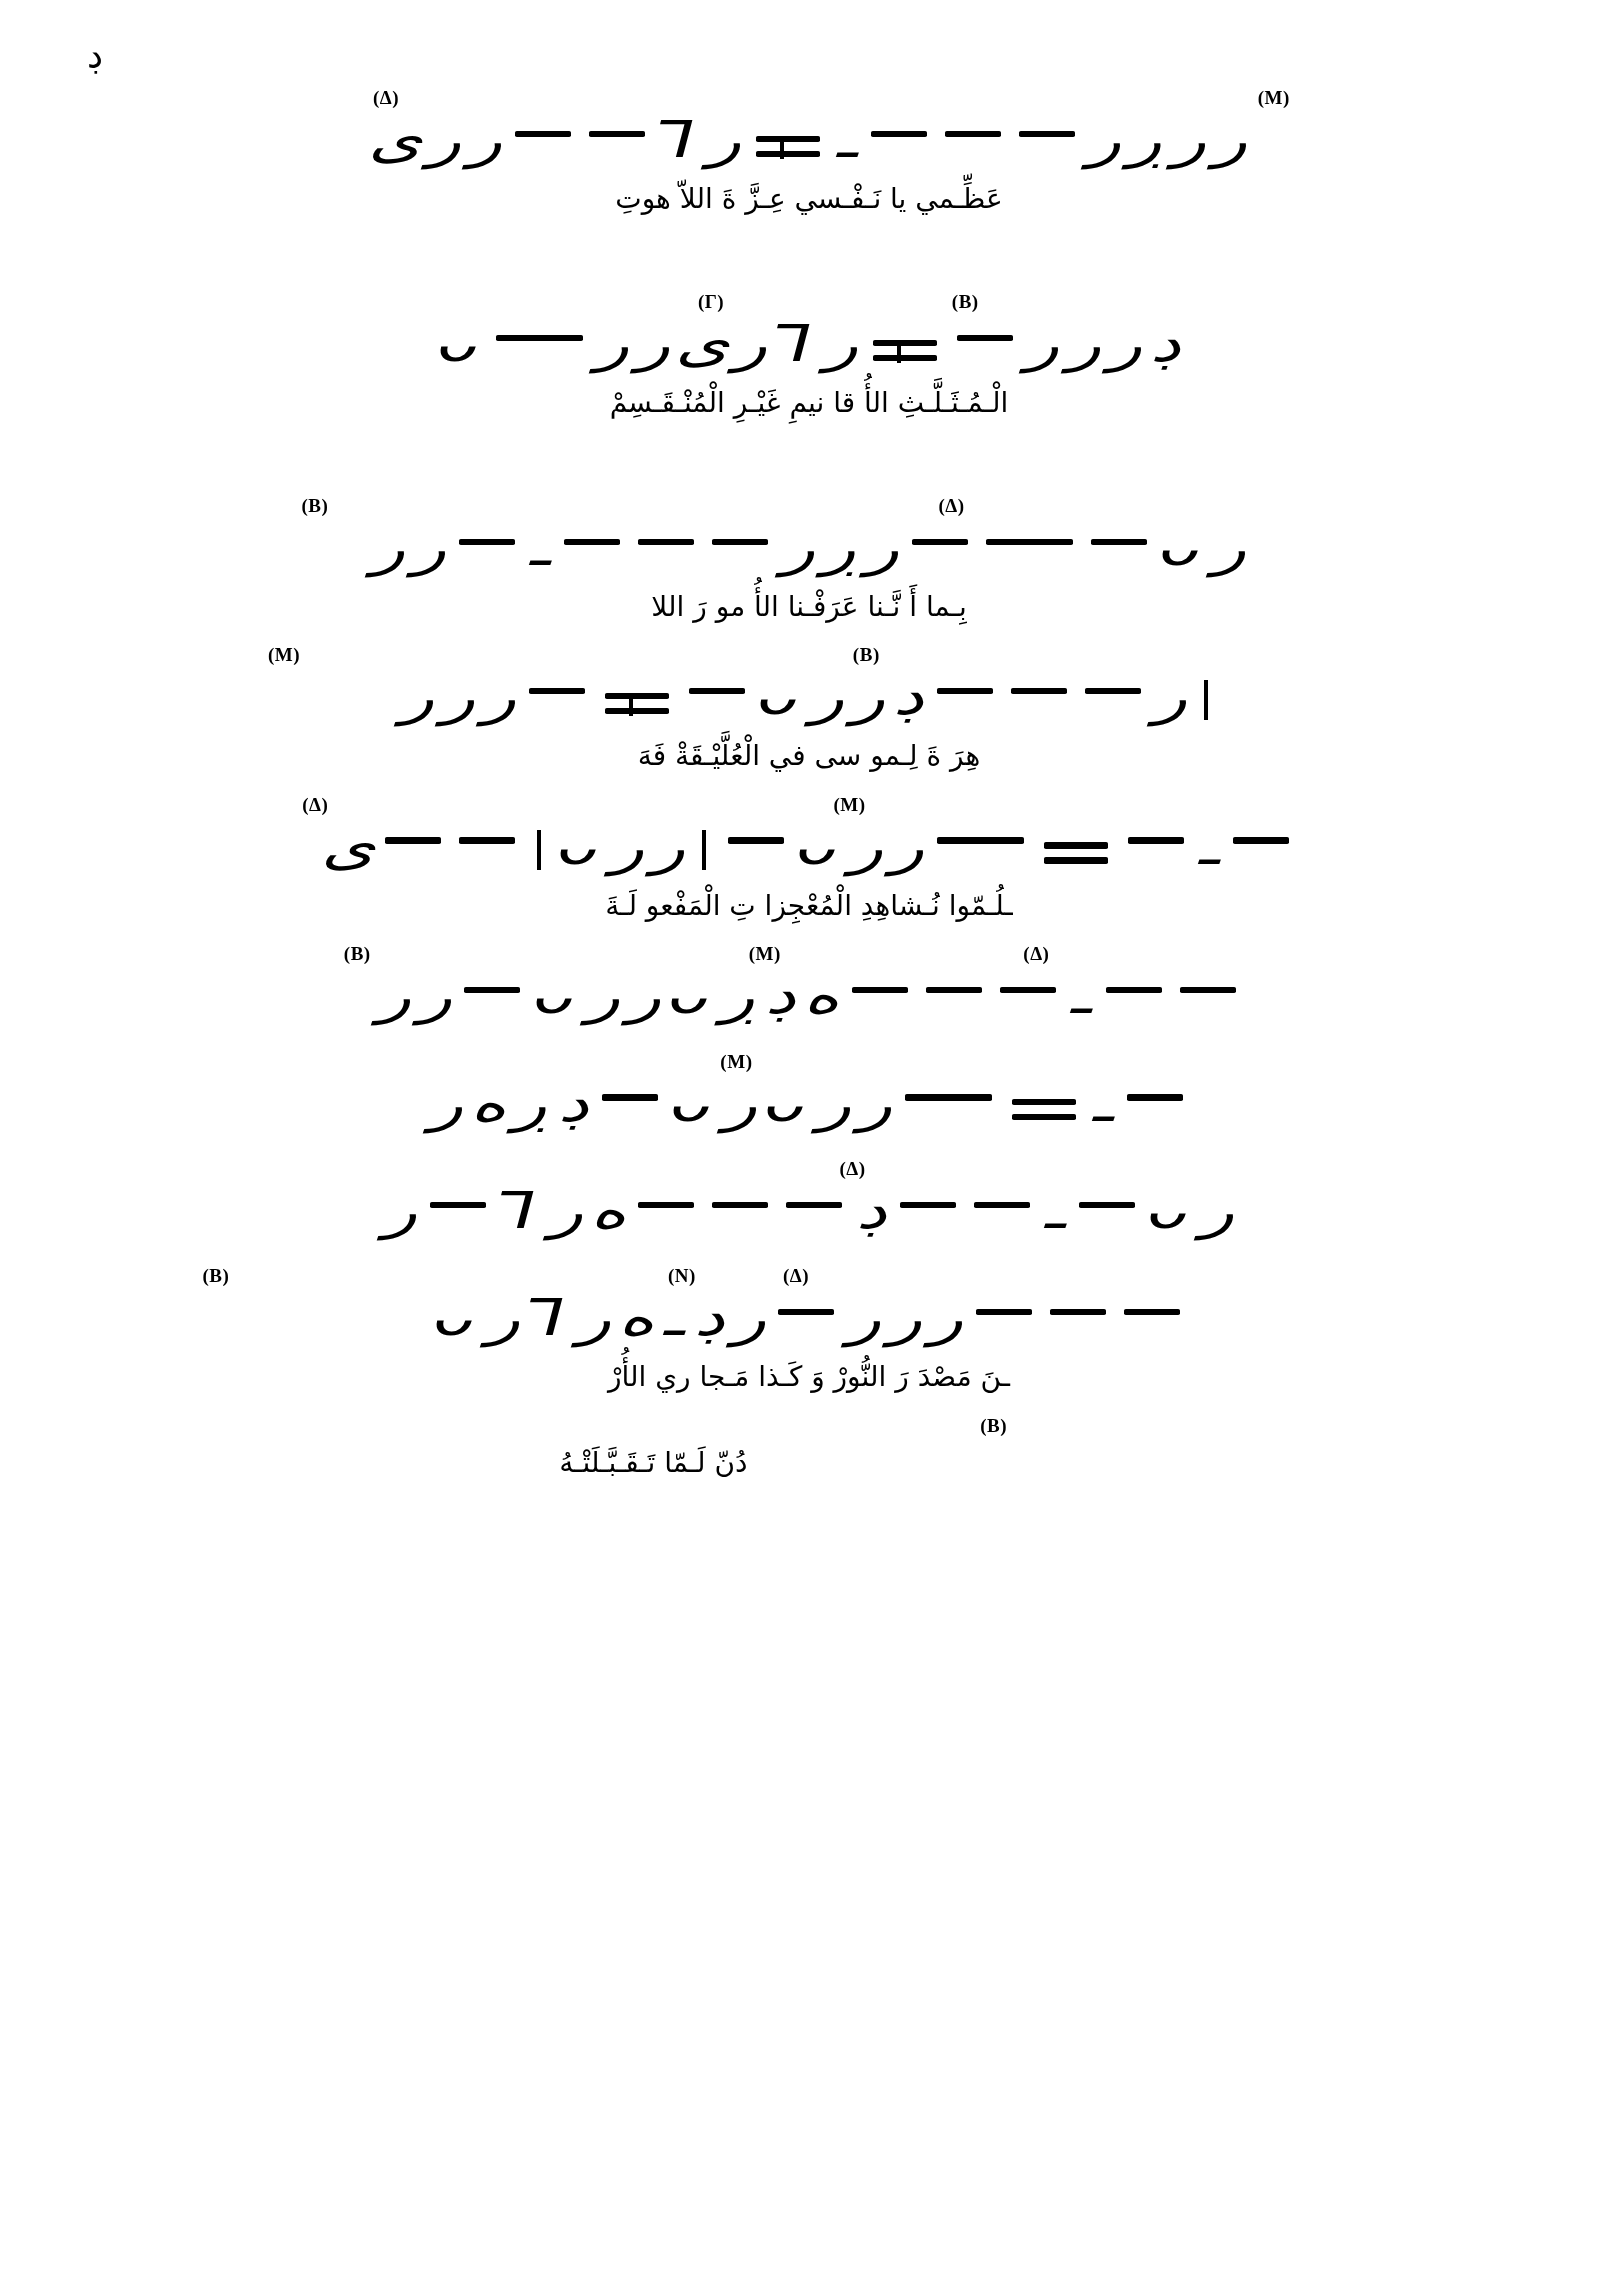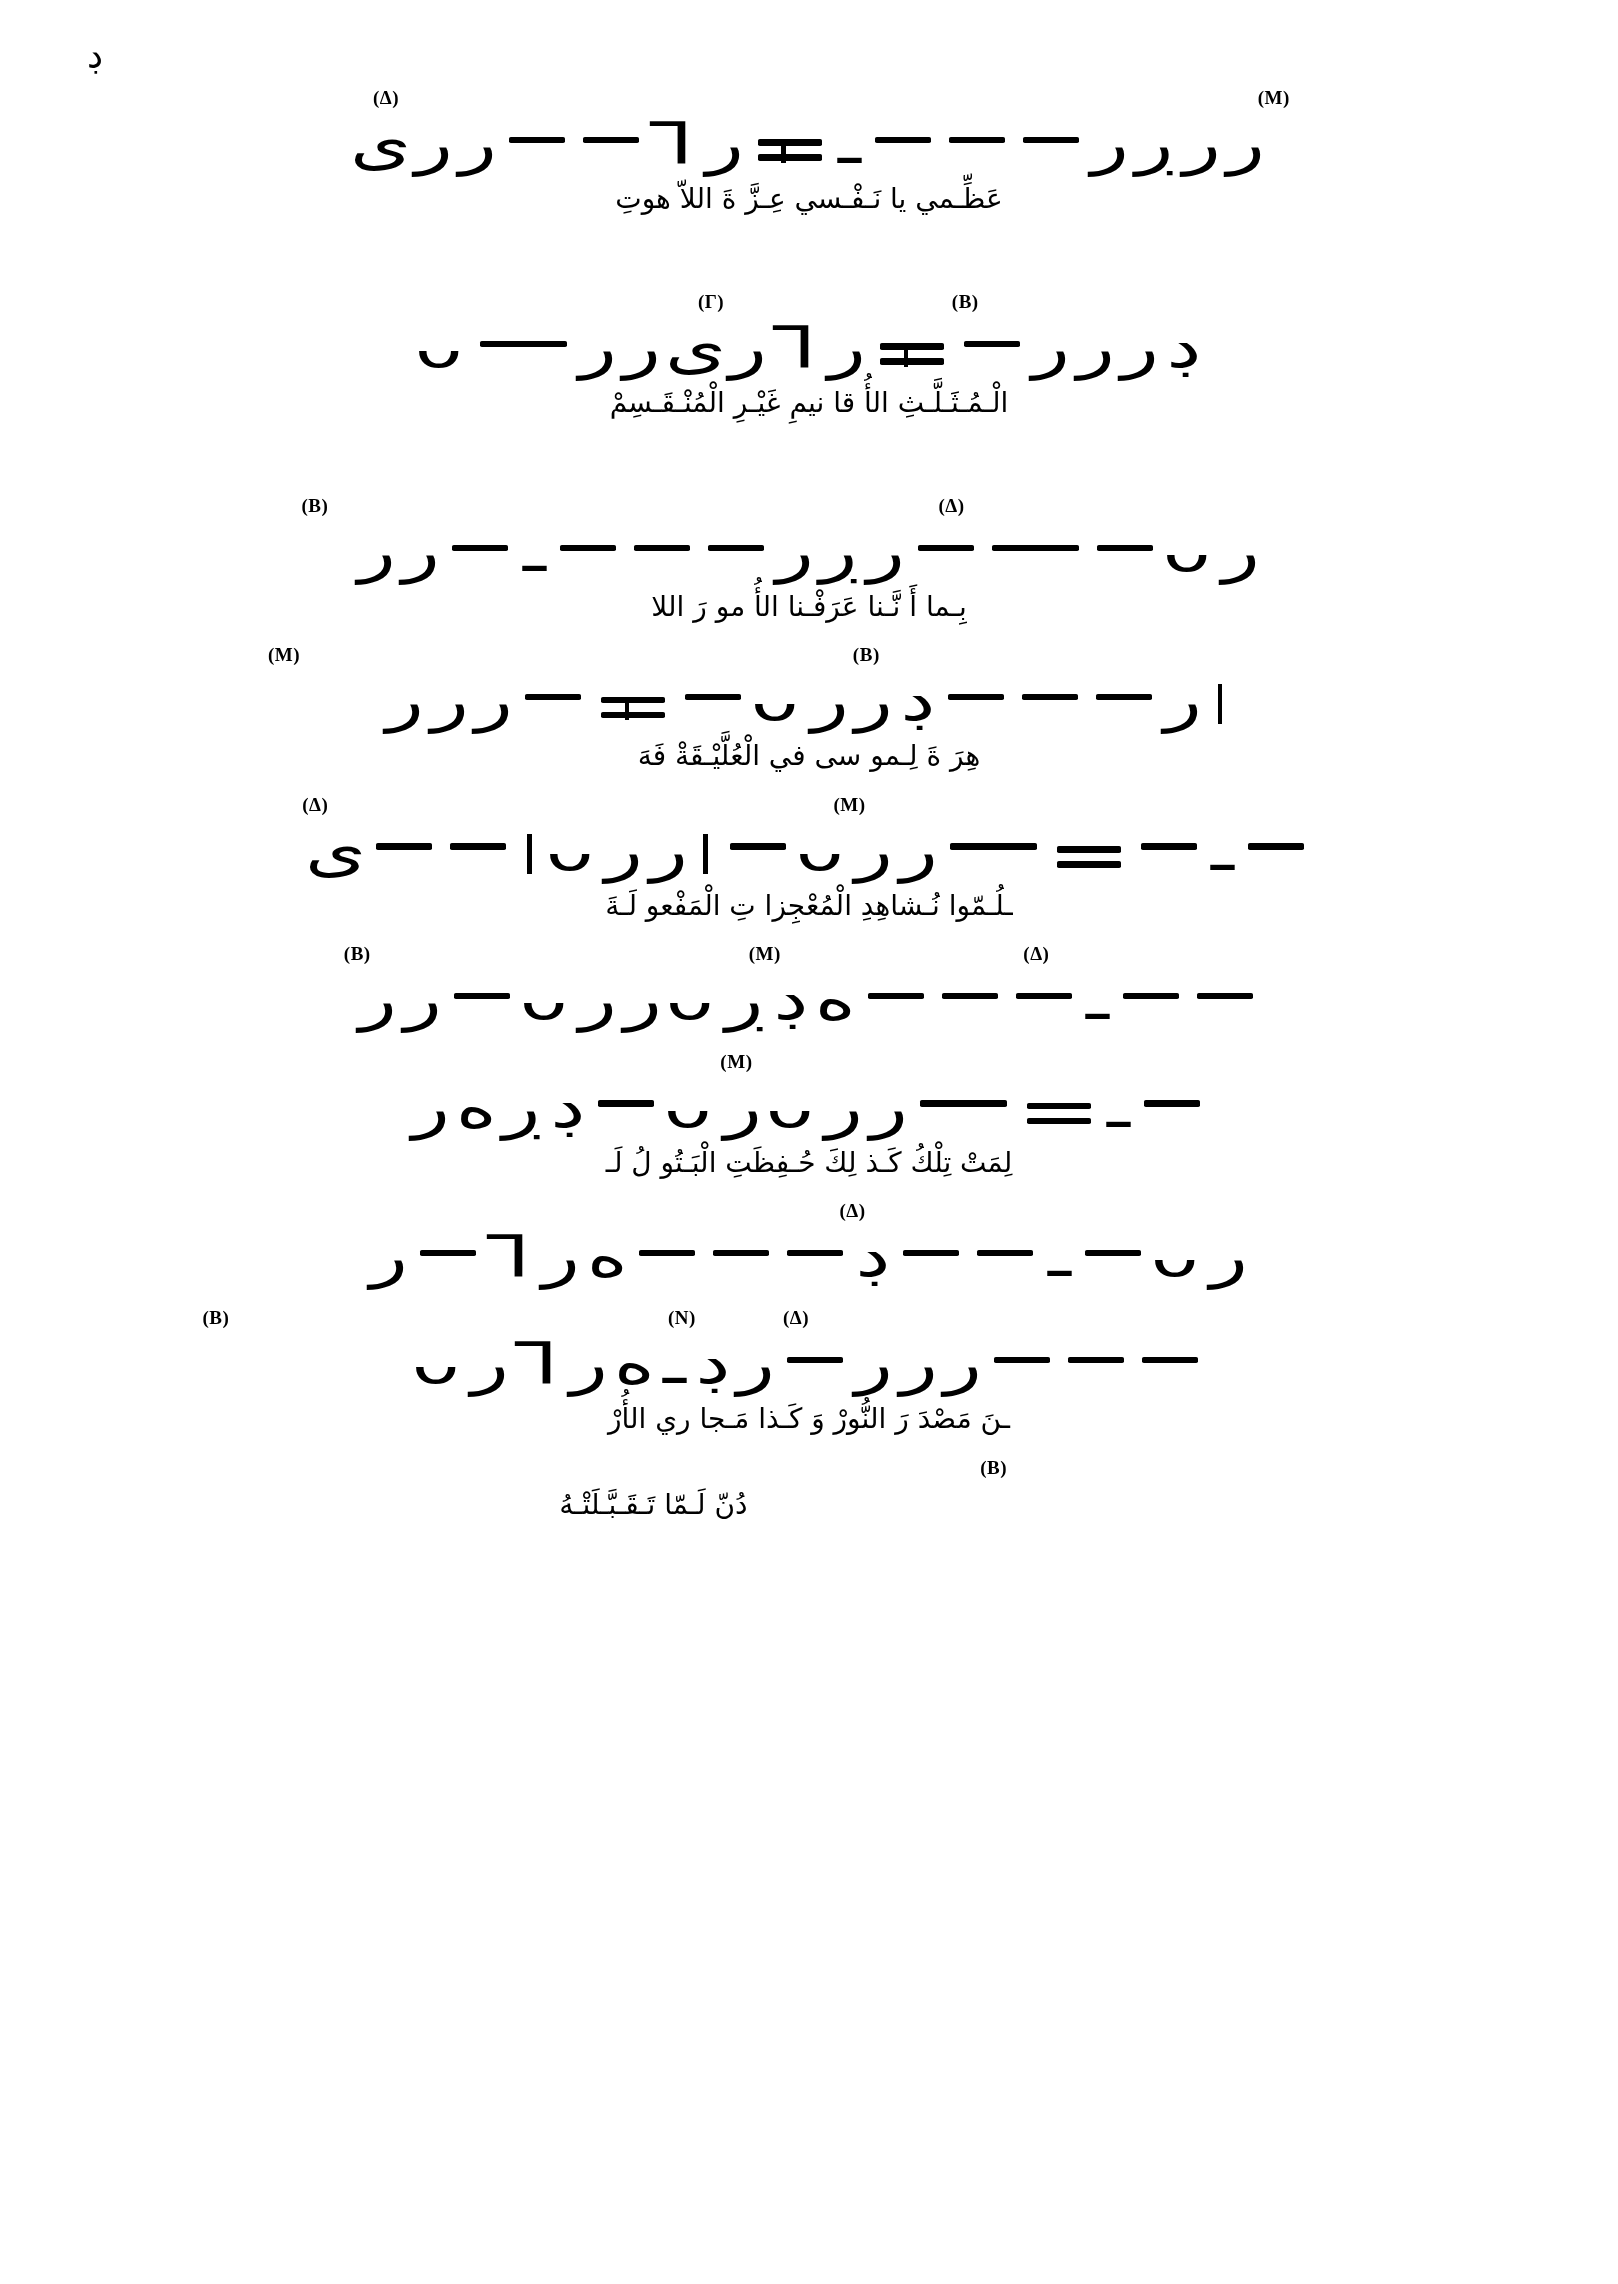--- a/index.html
+++ b/index.html
@@ -64,26 +64,27 @@
     font-weight: bold;
     letter-spacing: 0.5px;
     white-space: nowrap;
     font-family: "Liberation Serif", serif;
   }
 
   
   .notation {
     direction: rtl;
     text-align: center;
-    font-size: 58px;
+    font-size: 51px;
     line-height: 1.0;
     height: 64px;
     white-space: nowrap;
     letter-spacing: 5.5px;
     font-family: "DejaVu Sans", sans-serif;
+    font-style: italic;
   }
   .notation .glyph {
     display: inline-block;
     transform: scaleX(1.35);
     margin: 0 8.2px;
   }
   .notation .bar {
     display: inline-block;
     width: 56px;
     height: 6.4px;
@@ -220,21 +221,20 @@
       </div>
     </div>
 
     <div class="system">
       <div class="markers">
         <span class="marker" style="right:54%;">(M)</span>
       </div>
       <div class="notation">
         <span class="bar"></span><span class="glyph">ـ</span><span class="stack"><span class="b1"></span><span class="b2"></span></span><span class="bar long"></span><span class="glyph">ر</span><span class="glyph">ر</span><span class="glyph">ᴗ</span><span class="glyph">ر</span><span class="glyph">ᴗ</span><span class="bar"></span><span class="glyph">ڊ</span><span class="glyph">ڔ</span><span class="glyph">ه</span><span class="glyph">ر</span>
       </div>
-      <div class="lyrics">لِمَتْ تِلْكُ كَـذ لِكَ حُـفِظَتِ الْبَـتُو لُ لَـ</div>
     </div>
 
     <div class="system">
       <div class="markers">
         <span class="marker" style="right:46%;">(Δ)</span>
       </div>
       <div class="notation">
         <span class="glyph">ر</span><span class="glyph">ᴗ</span><span class="bar"></span><span class="glyph">ـ</span><span class="bar"></span><span class="bar"></span><span class="glyph">ڊ</span><span class="bar"></span><span class="bar"></span><span class="bar"></span><span class="glyph">ه</span><span class="glyph">ر</span><span class="glyph">ꓶ</span><span class="bar"></span><span class="glyph">ر</span>
       </div>
     </div>

